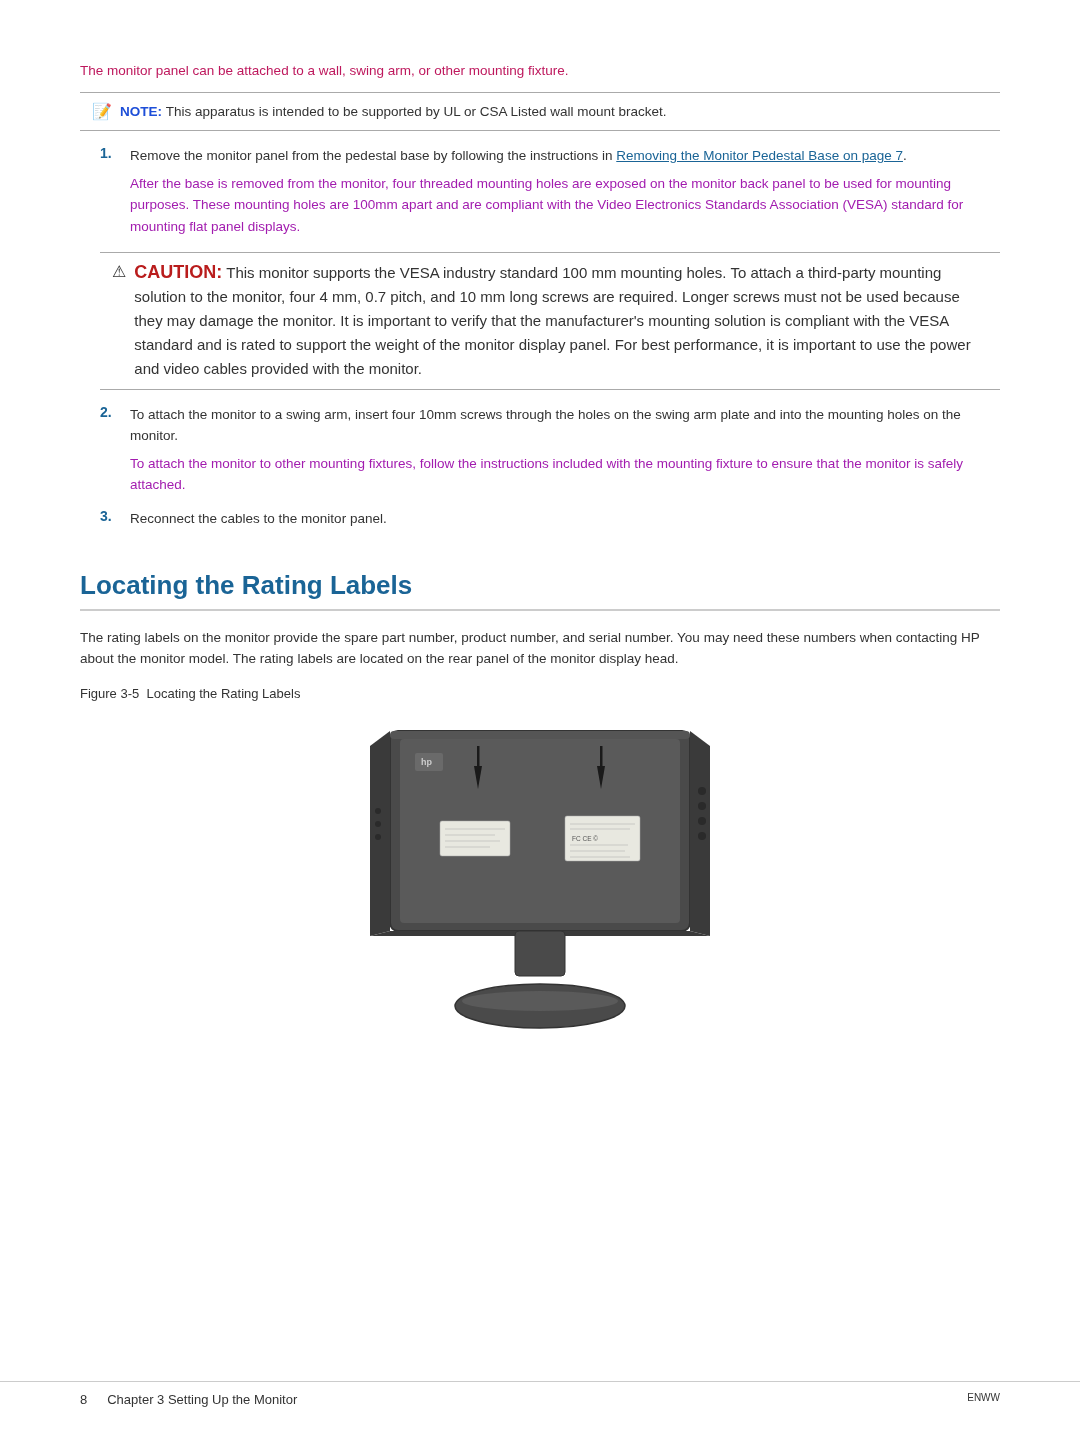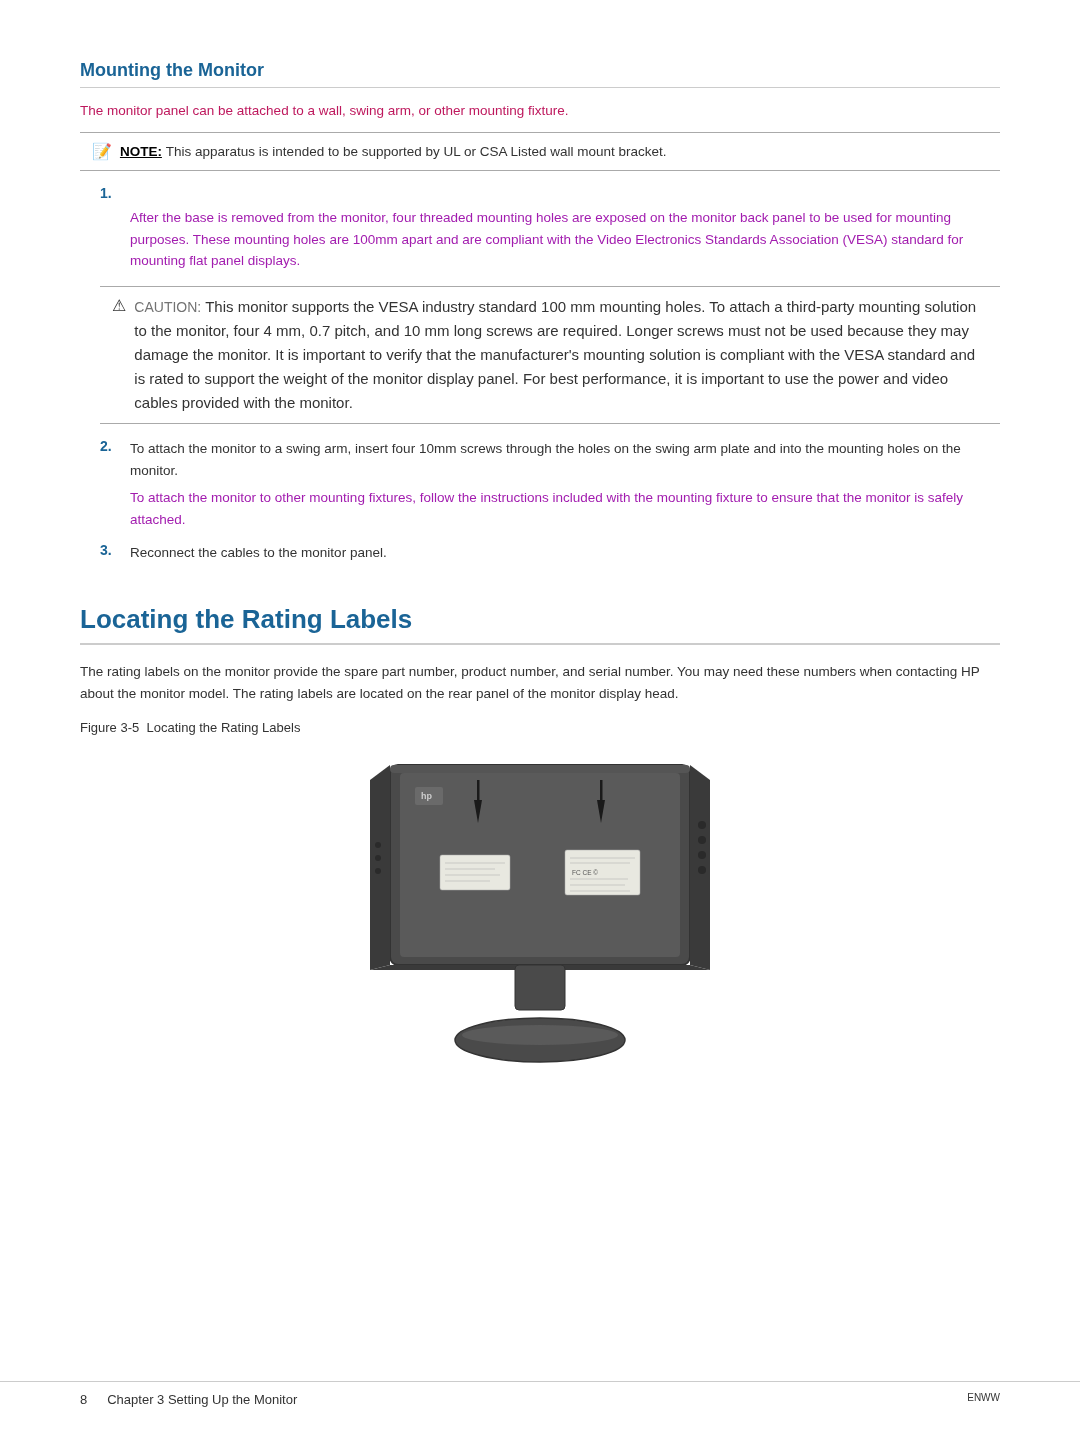--- a/index.html
+++ b/index.html
@@ -53,22 +53,21 @@
 
     .note-icon {
       font-size: 16px;
       flex-shrink: 0;
       margin-top: 1px;
     }
 
     .note-label {
       font-weight: bold;
       font-size: 13.5px;
-      color: #000000;
-      text-decoration: underline;
+      color: #1d4ed8;
     }
 
     .note-text {
       font-size: 13.5px;
       color: #333;
       line-height: 1.6;
     }
 
     
     .caution-box {
@@ -82,23 +81,23 @@
     }
 
     .caution-icon {
       font-size: 16px;
       flex-shrink: 0;
       margin-top: 1px;
       color: #333;
     }
 
     .caution-label {
-      font-weight: normal;
-      font-size: 14px;
-      color: #737373;
+      font-weight: bold;
+      font-size: 18px;
+      color: #b91c1c;
     }
 
     .caution-text {
       font-size: 15px;
       color: #333;
       line-height: 1.6;
     }
 
     
     .numbered-list {
@@ -226,37 +225,40 @@
       color: #333;
     }
   </style>
 </head>
 <body>
 
 <div class="page-container">
 
   <div class="section-mounting">
 
-    <h2 class="section-title-small">Mounting the Monitor</h2>
 
     <p class="intro-text">The monitor panel can be attached to a wall, swing arm, or other mounting fixture.</p>
 
     <div class="note-box">
       <span class="note-icon">📝</span>
       <div>
         <span class="note-label">NOTE:</span>
         <span class="note-text">This apparatus is intended to be supported by UL or CSA Listed wall mount bracket.</span>
       </div>
     </div>
 
     <div class="numbered-list">
 
       <div class="numbered-item">
         <div class="numbered-item-header">
           <span class="item-number">1.</span>
+          <span class="item-text">
+            Remove the monitor panel from the pedestal base by following the instructions in
+            <a class="link-text" href="#">Removing the Monitor Pedestal Base on page 7</a>.
+          </span>
         </div>
         <p class="item-subtext">After the base is removed from the monitor, four threaded mounting holes are exposed on the monitor back panel to be used for mounting purposes. These mounting holes are 100mm apart and are compliant with the Video Electronics Standards Association (VESA) standard for mounting flat panel displays.</p>
       </div>
 
       <div class="caution-box">
         <span class="caution-icon">⚠</span>
         <div>
           <span class="caution-label">CAUTION:</span>
           <span class="caution-text">This monitor supports the VESA industry standard 100 mm mounting holes. To attach a third-party mounting solution to the monitor, four 4 mm, 0.7 pitch, and 10 mm long screws are required. Longer screws must not be used because they may damage the monitor. It is important to verify that the manufacturer's mounting solution is compliant with the VESA standard and is rated to support the weight of the monitor display panel. For best performance, it is important to use the power and video cables provided with the monitor.</span>
         </div>

